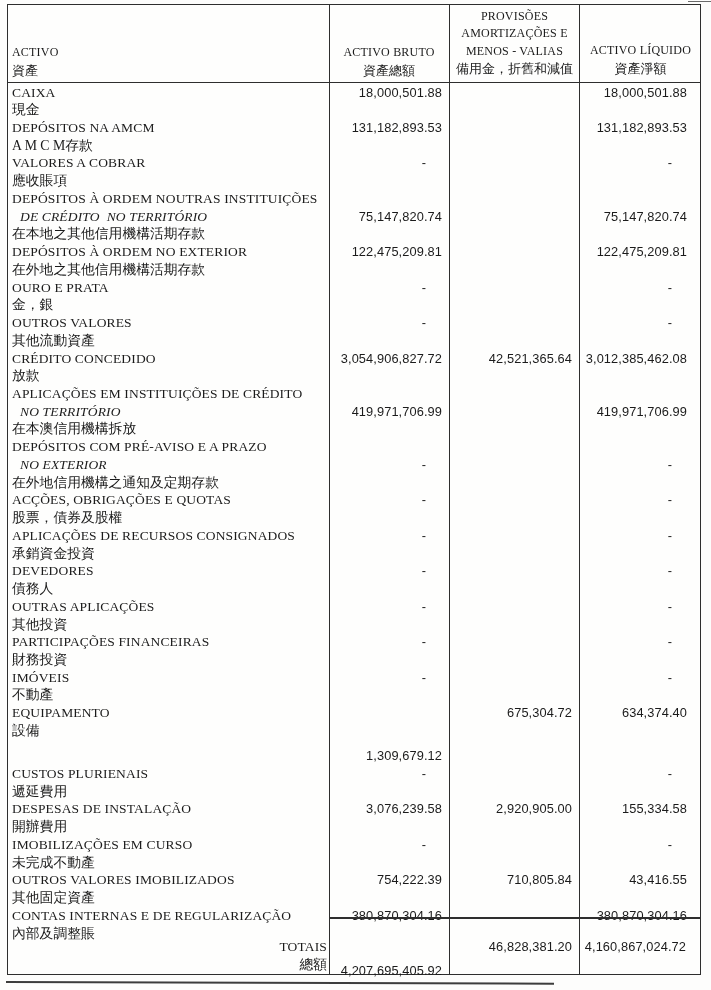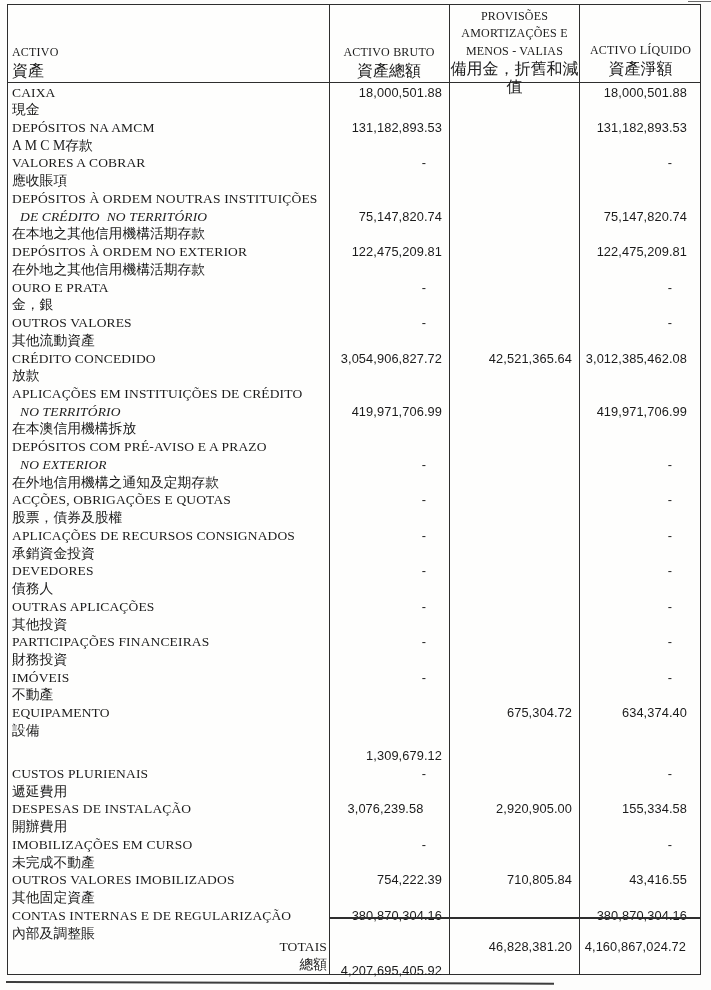--- a/index.html
+++ b/index.html
@@ -17,21 +17,21 @@
 
   
   .hdr { position:absolute; left:0; right:0; top:0; height:77px;
     border-bottom:1.5px solid #2e2e2e; }
   .hdr .cell { position:absolute; line-height:17.4px; }
   .h1 { left:4px; bottom:3px; text-align:left; }
   .h2 { left:321px; width:120px; bottom:3px; text-align:center; }
   .h3 { left:442px; width:129px; top:3px; text-align:center; font-size:12.6px; line-height:17.2px; }
   .h4 { left:571px; width:123px; bottom:5px; text-align:center; }
   .pt-h { font-size:12px; letter-spacing:0.2px; }
-  .cn-h { font-size:16px; }
+  .cn-h { font-size:13px; }
 
   
   .tbody { position:absolute; left:0; right:0; top:78.5px; }
   .row { display:flex; align-items:flex-start; }
   .c1 { width:321px; box-sizing:border-box; padding-left:4px; }
   .c2 { width:120px; } .c3 { width:130px; } .c4 { width:120px; flex:1; }
   .num { text-align:right; box-sizing:border-box;
     font-family:"Liberation Sans","DejaVu Sans",sans-serif;
     font-size:12.8px; line-height:17.73px; letter-spacing:0.1px; }
   .c2.num { padding-right:7px; } .c3.num { padding-right:7px; } .c4.num { padding-right:13px; }
@@ -267,21 +267,21 @@
     <div class="c2 num dash" style="padding-top: 0px;">-</div>
     <div class="c3 num" style="padding-top: 0px;"></div>
     <div class="c4 num dash" style="padding-top: 0px;">-</div>
   </div>
 
   <div class="row">
     <div class="c1">
           <div class="pt">DESPESAS DE INSTALAÇÃO</div>
           <div class="cn">開辦費用</div>
         </div>
-    <div class="c2 num" style="padding-top: 0px; text-align: center;">3,076,239.58</div>
+    <div class="c2 num" style="padding-top: 0px;">3,076,239.58</div>
     <div class="c3 num" style="padding-top: 0px;">2,920,905.00</div>
     <div class="c4 num" style="padding-top: 0px;">155,334.58</div>
   </div>
 
   <div class="row">
     <div class="c1">
           <div class="pt">IMOBILIZAÇÕES EM CURSO</div>
           <div class="cn">未完成不動產</div>
         </div>
     <div class="c2 num dash" style="padding-top: 0px;">-</div>

